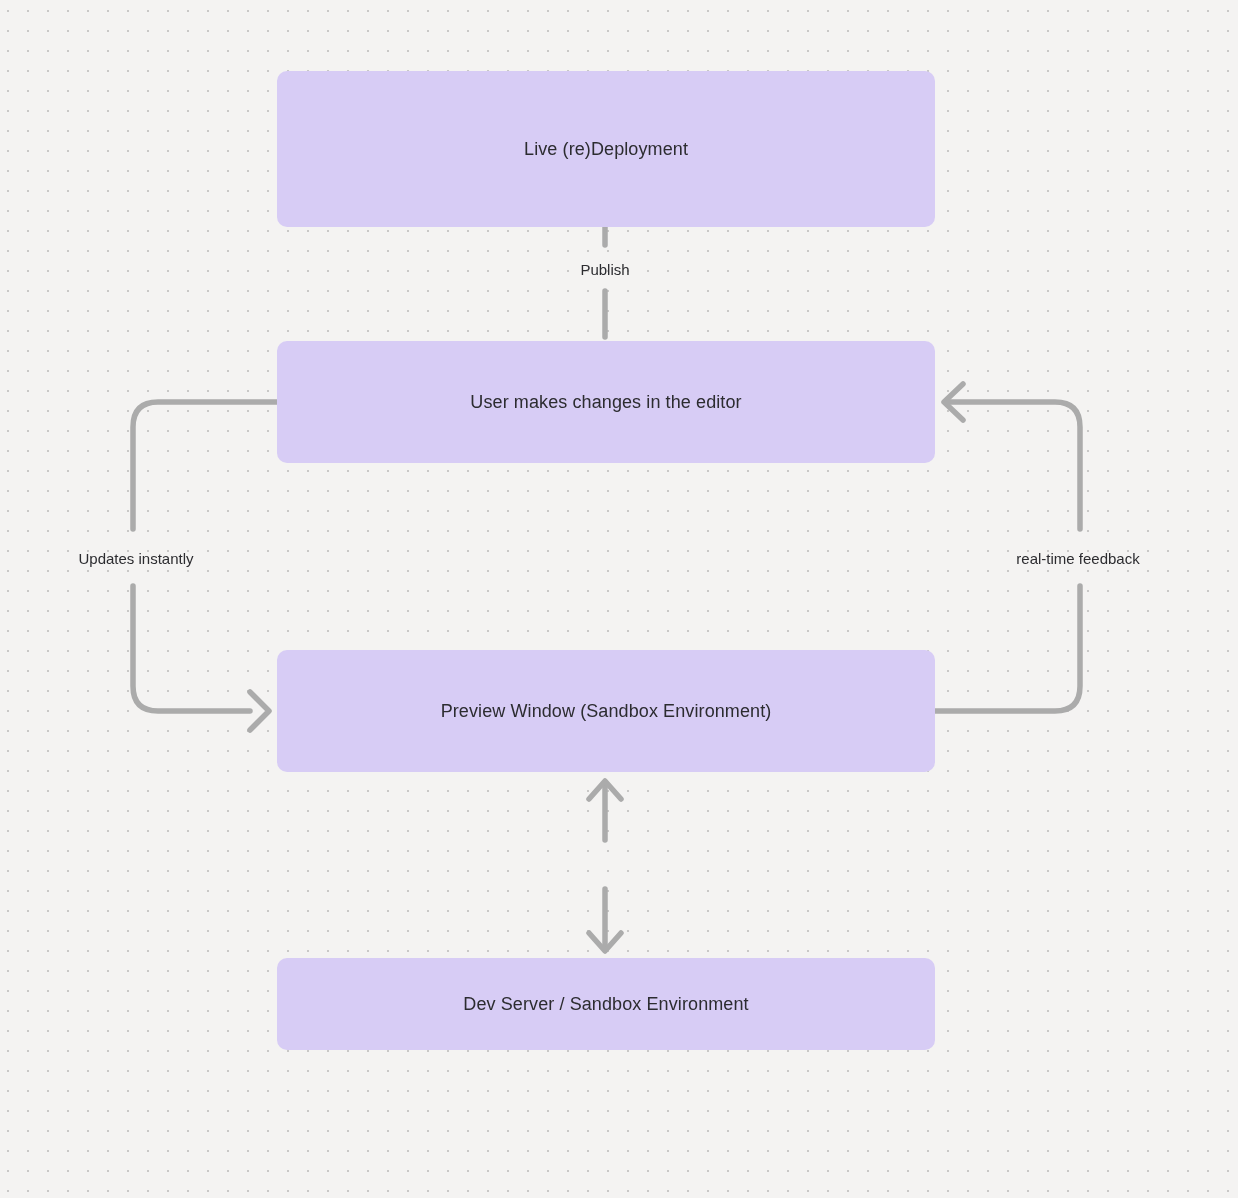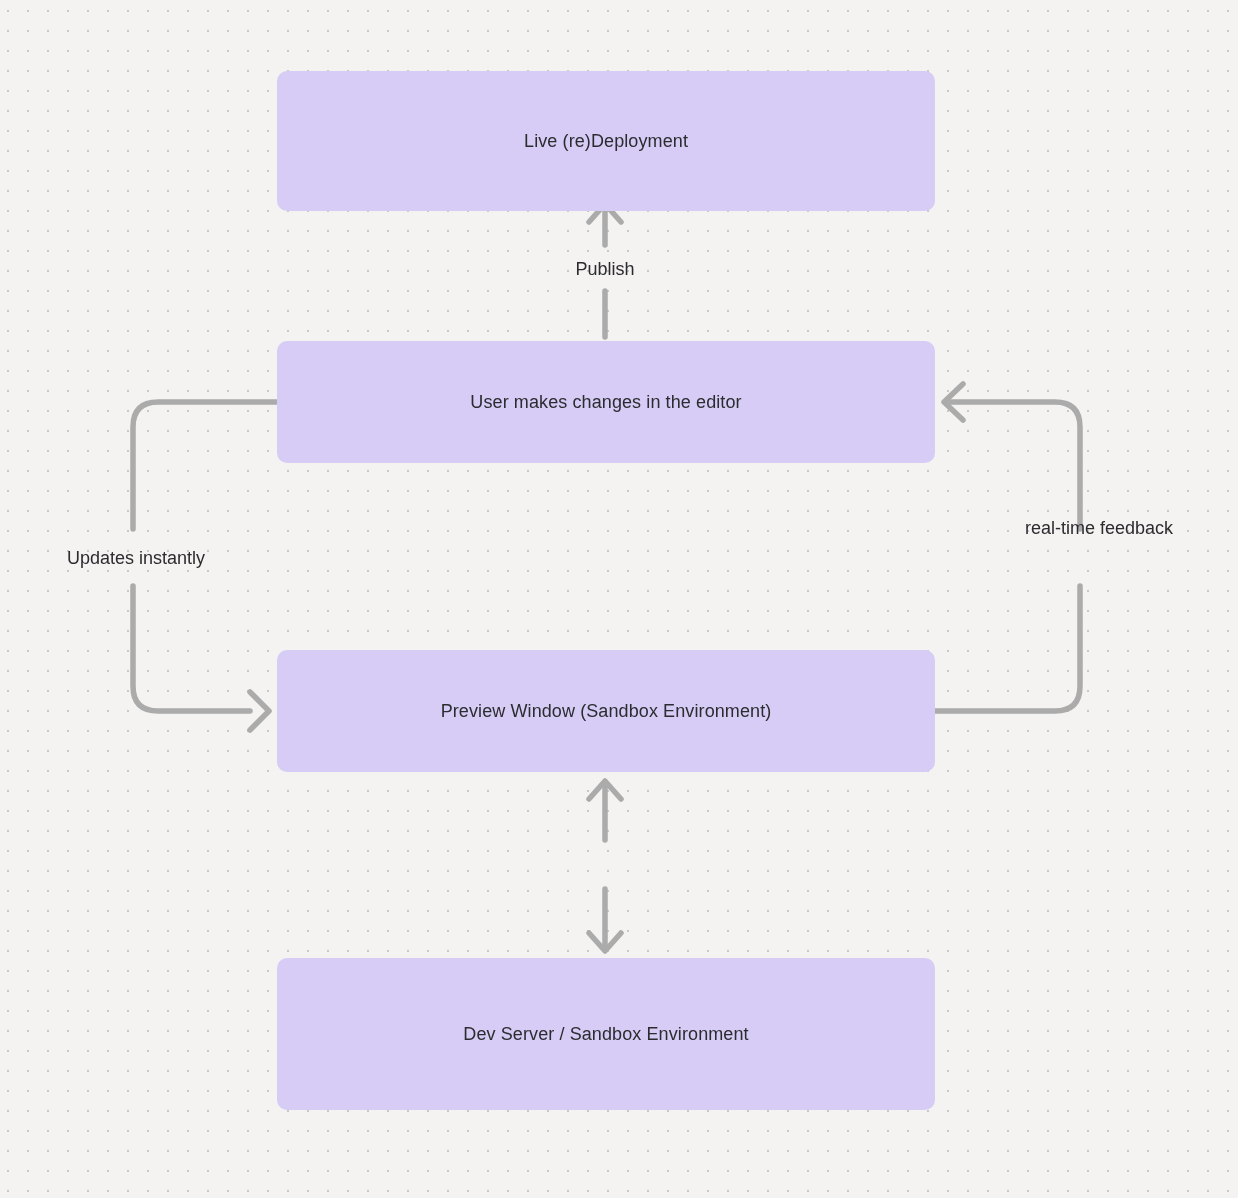--- a/index.html
+++ b/index.html
@@ -43,21 +43,21 @@
     box-sizing: border-box;
   }
   .node span {
     font-size: 18px;
     color: var(--text, #2c2c30);
     letter-spacing: 0.1px;
   }
   .edge-label {
     position: absolute;
     transform: translate(-50%, -50%);
-    font-size: 18px;
+    font-size: 15px;
     color: var(--text, #2c2c30);
     white-space: nowrap;
   }
 </style>
 </head>
 <body>
 
 <div class="canvas">
 
   <svg class="edges-layer" viewBox="0 0 1238 1198" aria-hidden="true">
@@ -81,33 +81,33 @@
     </g>
 
     <g>
       <path d="M605,783 L605,840"></path>
       <path d="M589,799 L605,781 L621,799"></path>
       <path d="M605,889 L605,948"></path>
       <path d="M589,933 L605,951 L621,933"></path>
     </g>
   </svg>
 
-  <div class="node" style="top:71px;height:140px;">
+  <div class="node" style="top:71px;height:156px;">
     <span>Live (re)Deployment</span>
   </div>
 
   <div class="node" style="top:341px;height:122px;">
     <span>User makes changes in the editor</span>
   </div>
 
   <div class="node" style="top:650px;height:122px;">
     <span>Preview Window (Sandbox Environment)</span>
   </div>
 
-  <div class="node" style="top:958px;height:152px;">
+  <div class="node" style="top:958px;height:92px;">
     <span>Dev Server / Sandbox Environment</span>
   </div>
 
   <div class="edge-label" style="left:605px;top:269px;">Publish</div>
   <div class="edge-label" style="left:136px;top:558px;">Updates instantly</div>
-  <div class="edge-label" style="left:1078px;top:528px;margin-left:21px;">real-time feedback</div>
+  <div class="edge-label" style="left:1078px;top:558px;">real-time feedback</div>
 
 </div>
 
 </body></html>

